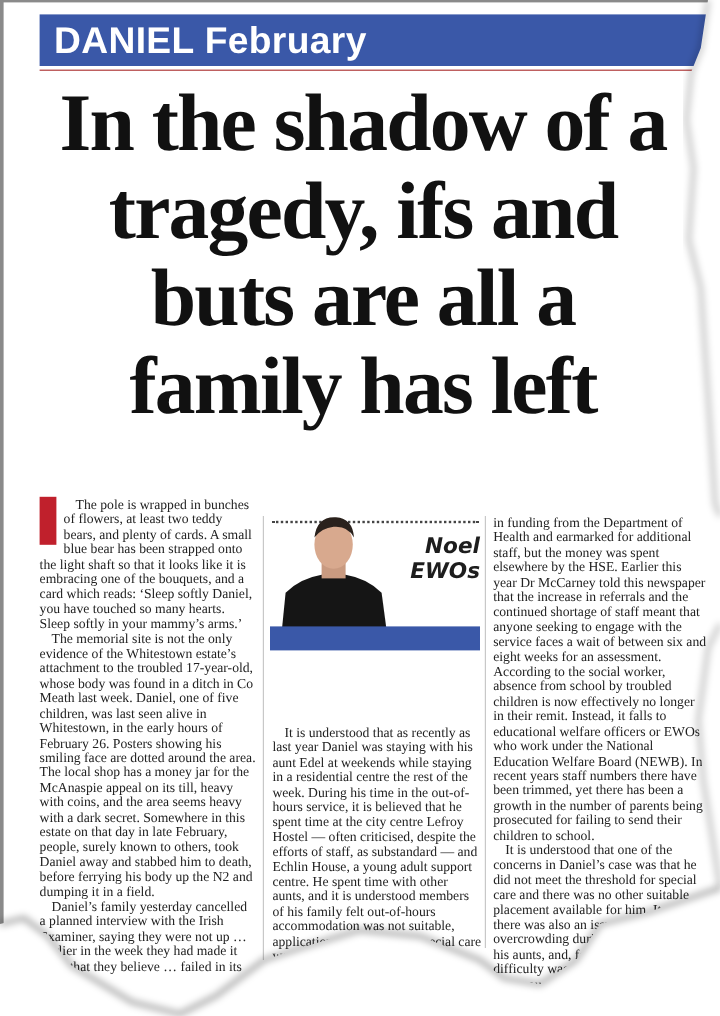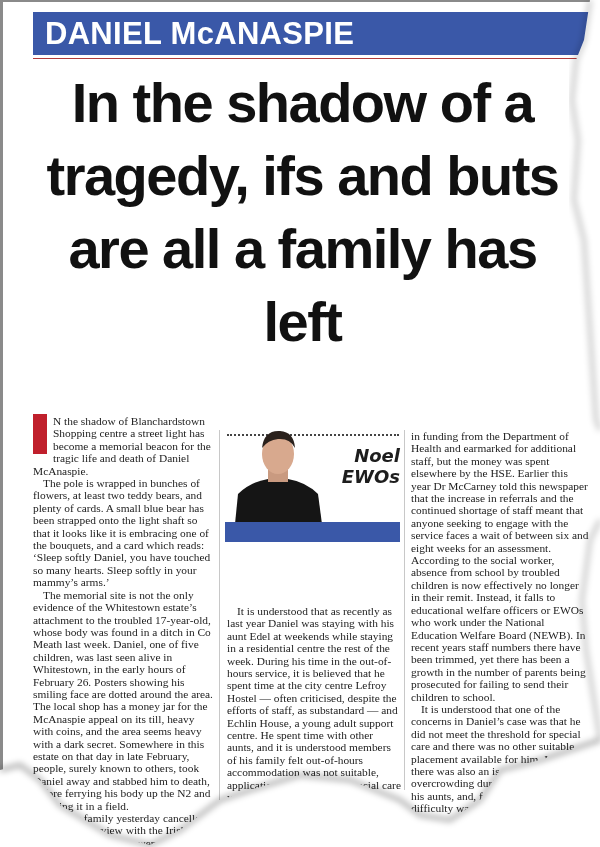--- a/index.html
+++ b/index.html
@@ -9,21 +9,21 @@
     clip-path: polygon(0 0, 590px 0, 584px 40px, 576px 60px, 572px 100px, 578px 140px, 574px 200px, 584px 240px, 588px 300px, 592px 360px, 596px 420px, 600px 430px, 600px 520px, 590px 540px, 582px 600px, 586px 650px, 594px 700px, 600px 740px, 540px 760px, 500px 770px, 480px 800px, 450px 820px, 420px 815px, 400px 800px, 350px 780px, 300px 775px, 250px 790px, 220px 800px, 180px 830px, 150px 845px, 110px 835px, 60px 805px, 40px 780px, 20px 765px, 0 770px);
   }
   .frame { position:absolute; left:0; top:0; width:600px; height:847px; box-sizing:border-box; border-left:3px solid #8a8a8a; border-top:2px solid #8a8a8a; pointer-events:none; }
   .kicker {
     position:absolute; left:33px; top:12px; width:558px; height:43px; background:#3a58a8;
     color:#fff; font-family:"Liberation Sans", sans-serif; font-weight:bold; font-size:31px; line-height:43px; padding-left:12px; box-sizing:border-box; letter-spacing:0.3px;
   }
   .kicker-rule { position:absolute; left:33px; top:58px; width:552px; height:1px; background:#b03a3a; }
   .headline {
     position:absolute; left:40px; top:66px; width:525px; text-align:center;
-    font-family:Liberation Sans, sans-serif; font-weight:bold; font-size:56px; line-height:73px; color:#111; letter-spacing:-1.5px;
+    font-family:Liberation Serif, serif; font-weight:bold; font-size:68px; line-height:73px; color:#111; letter-spacing:-1.5px;
   }
   .col { position:absolute; font-family:"Liberation Serif", serif; font-size:11.4px; line-height:12.4px; color:#222; text-align:left; }
   .col p { margin:0; text-indent:10px; }
   .col p.first { text-indent:0; }
   #col1 { left:33px; top:415px; width:180px; }
   #col2 { left:227px; top:605px; width:175px; }
   #col3 { left:411px; top:430px; width:178px; }
   .dropcap { float:left; width:14px; height:40px; background:#c0202c; margin:-1px 6px 0 0; }
   .divider { position:absolute; width:1px; background:#c8c8c8; }
   #div1 { left:219px; top:430px; height:370px; }
@@ -31,28 +31,27 @@
   .byline-rule { position:absolute; left:227px; top:434px; width:172px; border-top:2px dotted #444; }
   .byline-name { position:absolute; left:330px; top:445px; width:70px; text-align:right; font-family:"DejaVu Sans", sans-serif; font-weight:bold; font-size:18px; line-height:21px; color:#1d1d1d;font-style:italic; }
   .byline-bar { position:absolute; left:225px; top:522px; width:175px; height:20px; background:#3a58a8; }
   .photo { position:absolute; left:230px; top:424px; width:95px; height:100px; }
   .torn-shadow { position:absolute; left:0; top:0; width:600px; height:847px; pointer-events:none; }
 </style>
 </head>
 <body>
 
 <div id="paper">
-  <div class="kicker">DANIEL McANASPIE</div>
+  <div class="kicker">DANIEL February</div>
   <div class="kicker-rule"></div>
 
   <div class="headline">In the shadow of a tragedy, ifs and buts are all a family has left</div>
 
   <div class="col" id="col1">
     <div class="dropcap"></div>
-    <p class="first">N the shadow of Blanchardstown Shopping centre a street light has become a memorial beacon for the tragic life and death of Daniel McAnaspie.</p>
     <p>The pole is wrapped in bunches of flowers, at least two teddy bears, and plenty of cards. A small blue bear has been strapped onto the light shaft so that it looks like it is embracing one of the bouquets, and a card which reads: ‘Sleep softly Daniel, you have touched so many hearts. Sleep softly in your mammy’s arms.’</p>
     <p>The memorial site is not the only evidence of the Whitestown estate’s attachment to the troubled 17-year-old, whose body was found in a ditch in Co Meath last week. Daniel, one of five children, was last seen alive in Whitestown, in the early hours of February 26. Posters showing his smiling face are dotted around the area. The local shop has a money jar for the McAnaspie appeal on its till, heavy with coins, and the area seems heavy with a dark secret. Somewhere in this estate on that day in late February, people, surely known to others, took Daniel away and stabbed him to death, before ferrying his body up the N2 and dumping it in a field.</p>
     <p>Daniel’s family yesterday cancelled a planned interview with the Irish Examiner, saying they were not up … Earlier in the week they had made it clear that they believe … failed in its duty of …</p>
   </div>
 
   <div class="divider" id="div1"></div>
 
   <div class="byline-rule"></div>
   <svg class="photo" viewBox="0 0 95 100">
     <path d="M5 100 L8 70 Q20 58 38 55 L58 55 Q76 58 88 70 L92 100 Z" fill="#151515"></path>

